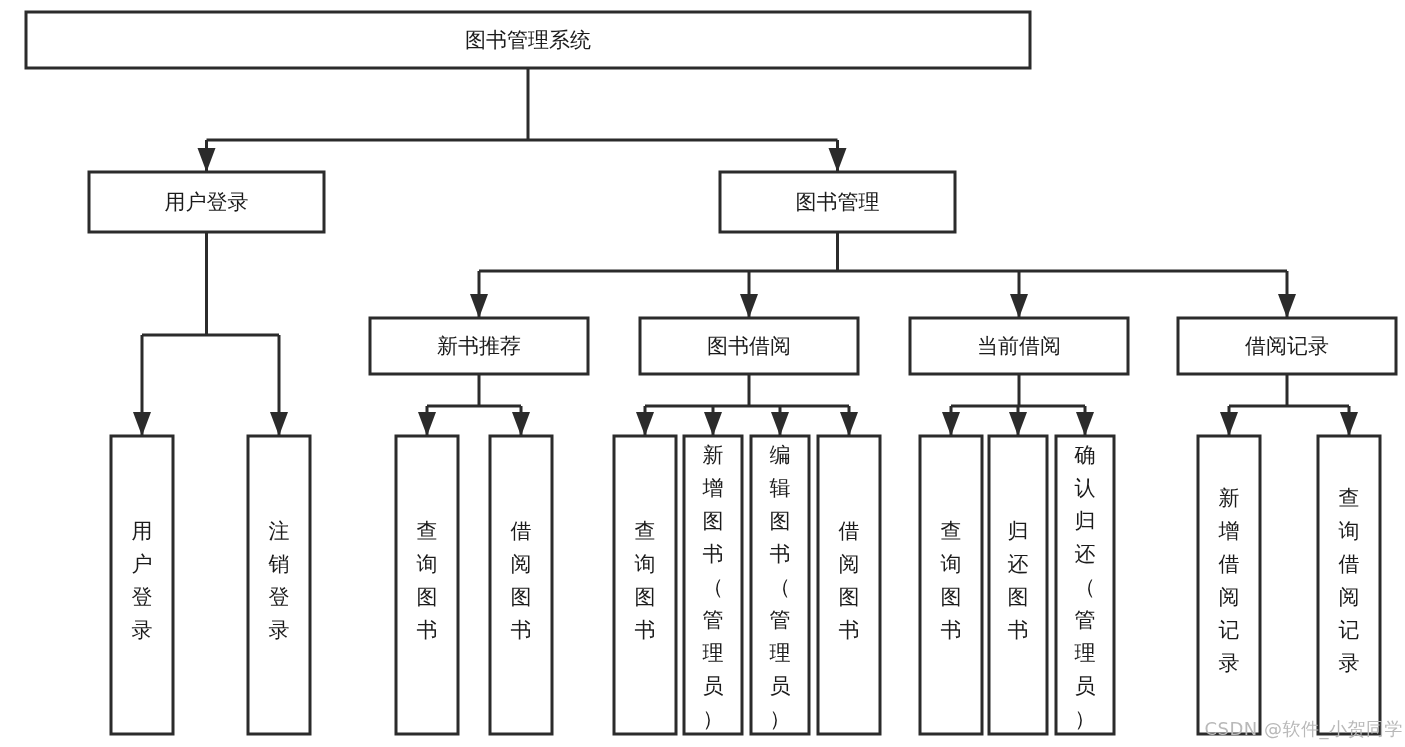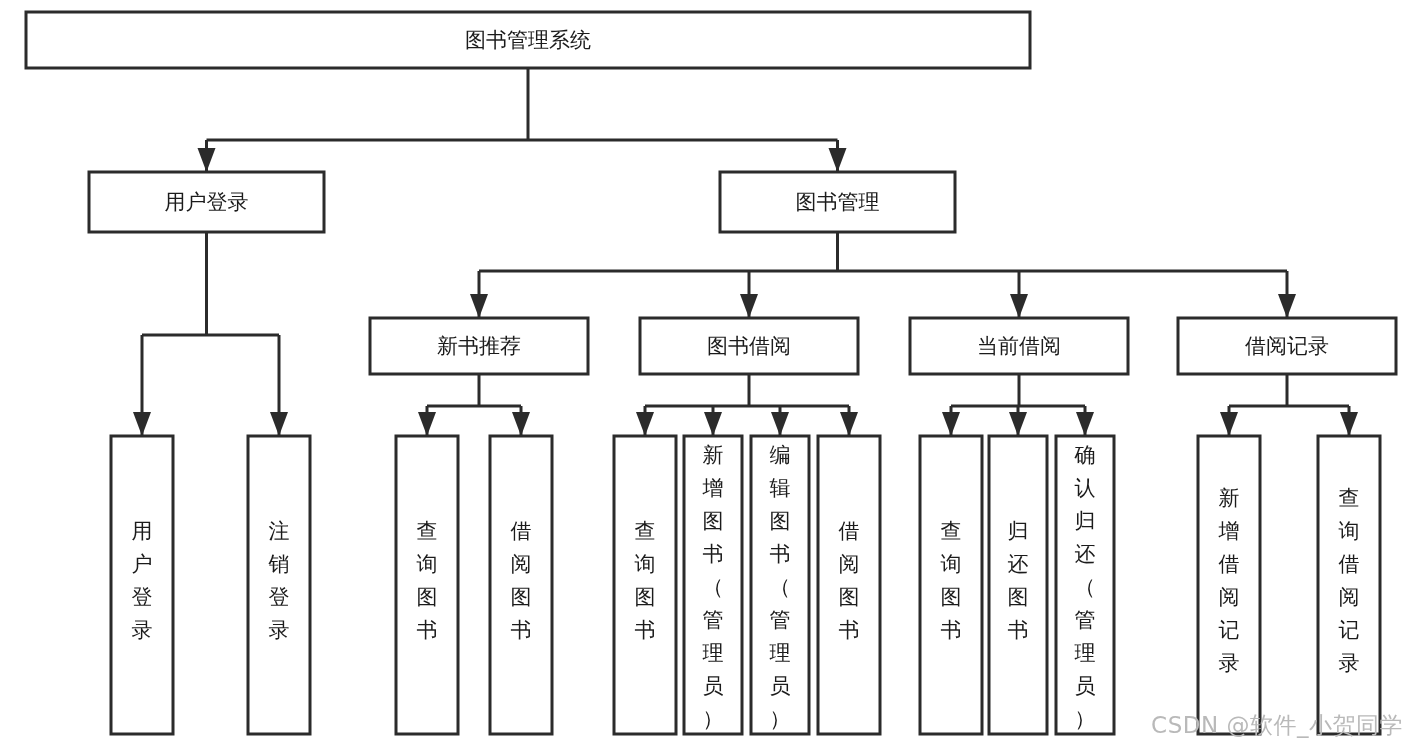--- a/index.html
+++ b/index.html
@@ -53,21 +53,21 @@
     font-family: "DejaVu Sans", "Liberation Sans", sans-serif;
     fill: #1b1b1b;
     font-size: 21px;
     text-anchor: middle;
   }
   .watermark {
     position: absolute;
     right: 10px;
     bottom: 6px;
     font-family: "DejaVu Sans", "Liberation Sans", sans-serif;
-    font-size: 23px;
+    font-size: 18px;
     color: #b9b9b9;
     white-space: nowrap;
     letter-spacing: 0.5px;
     user-select: none;
   }
 </style>
 </head>
 <body>
 
 <div id="diagram-root">

